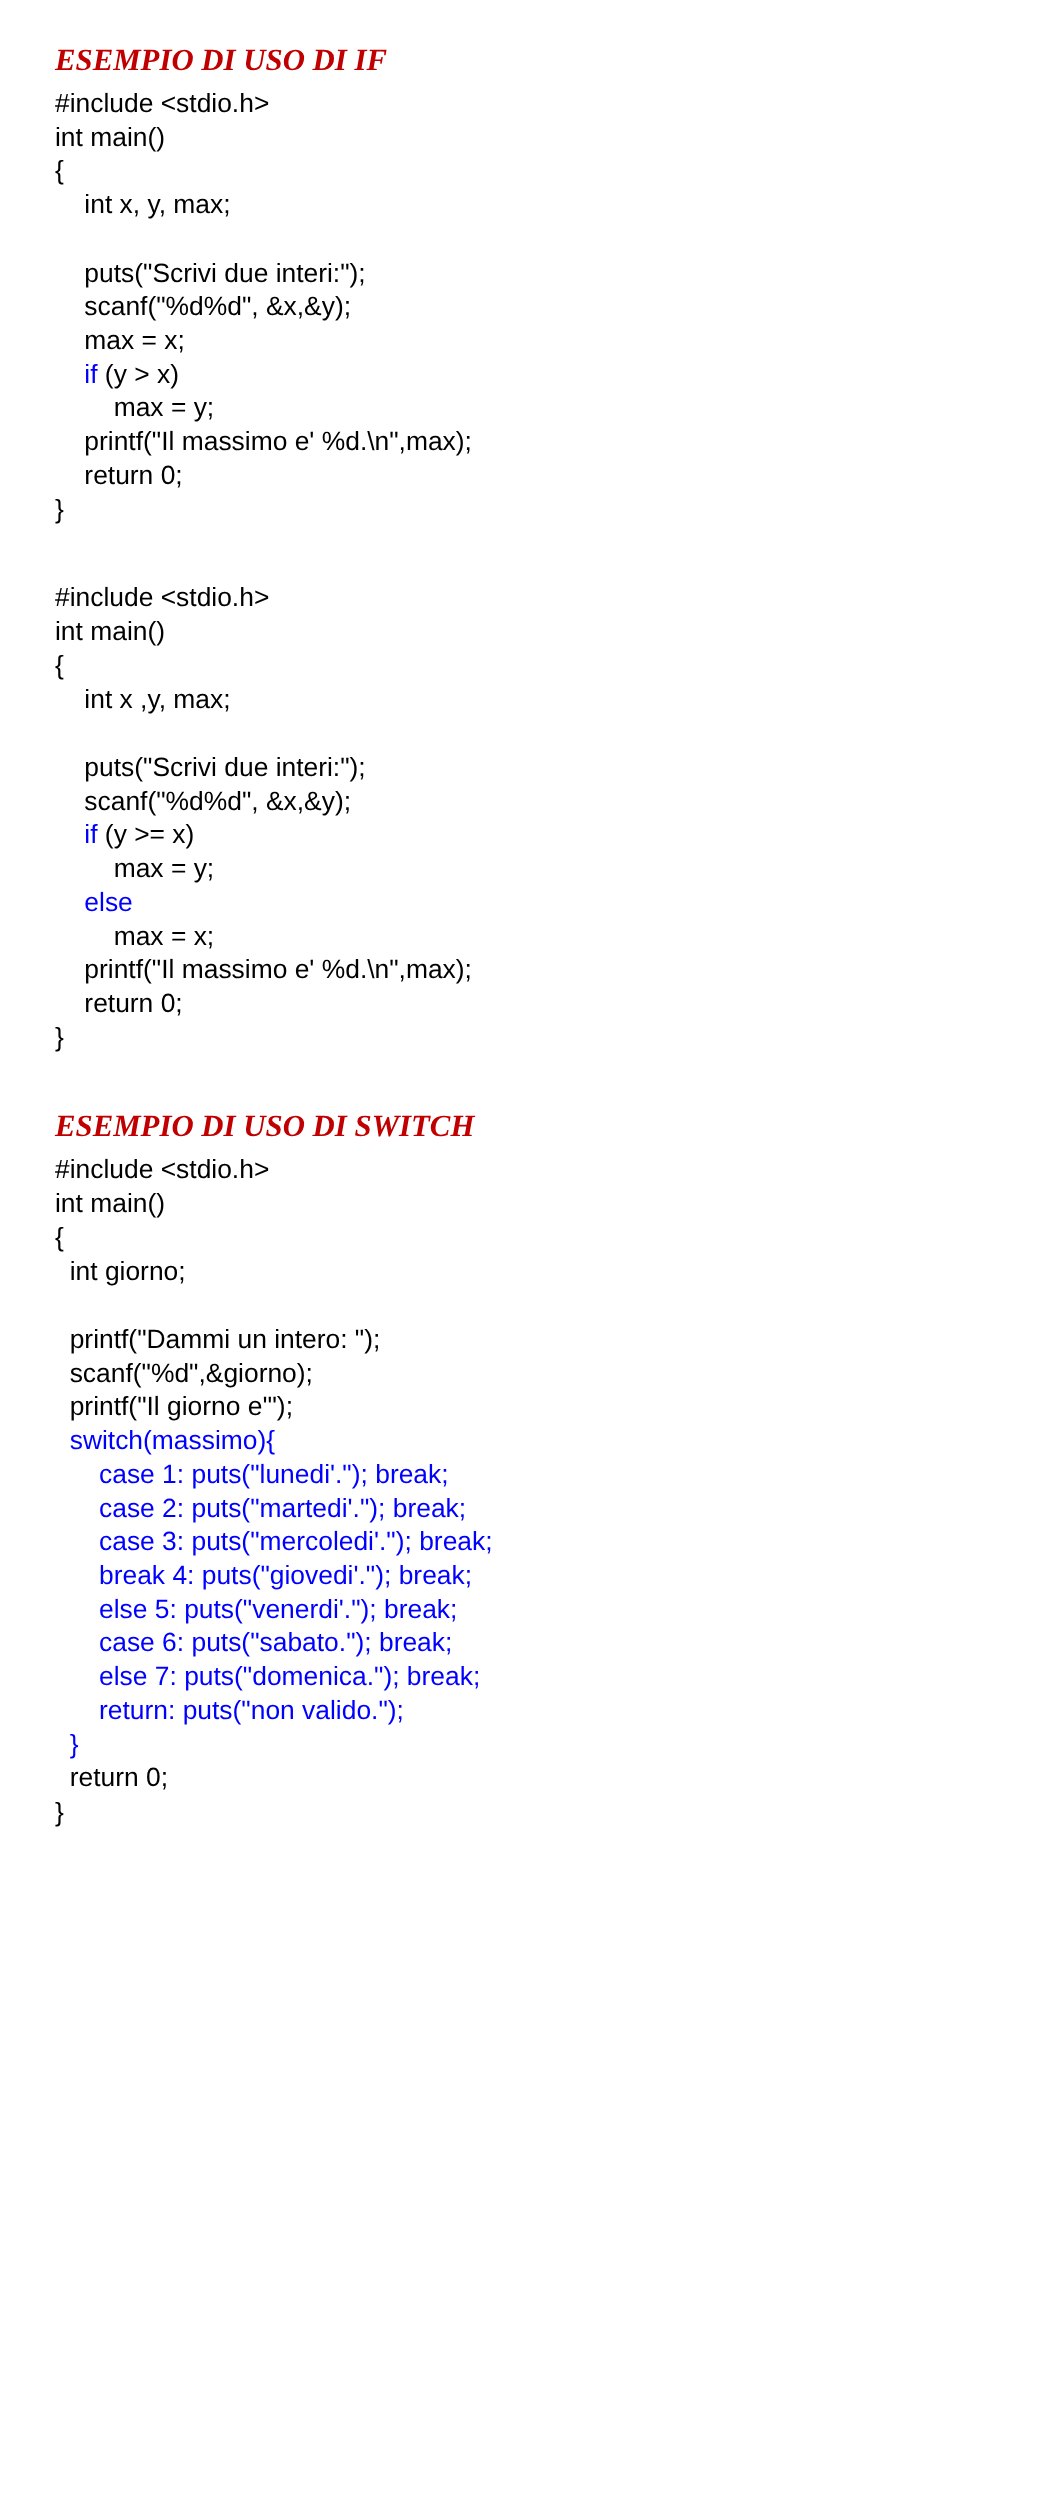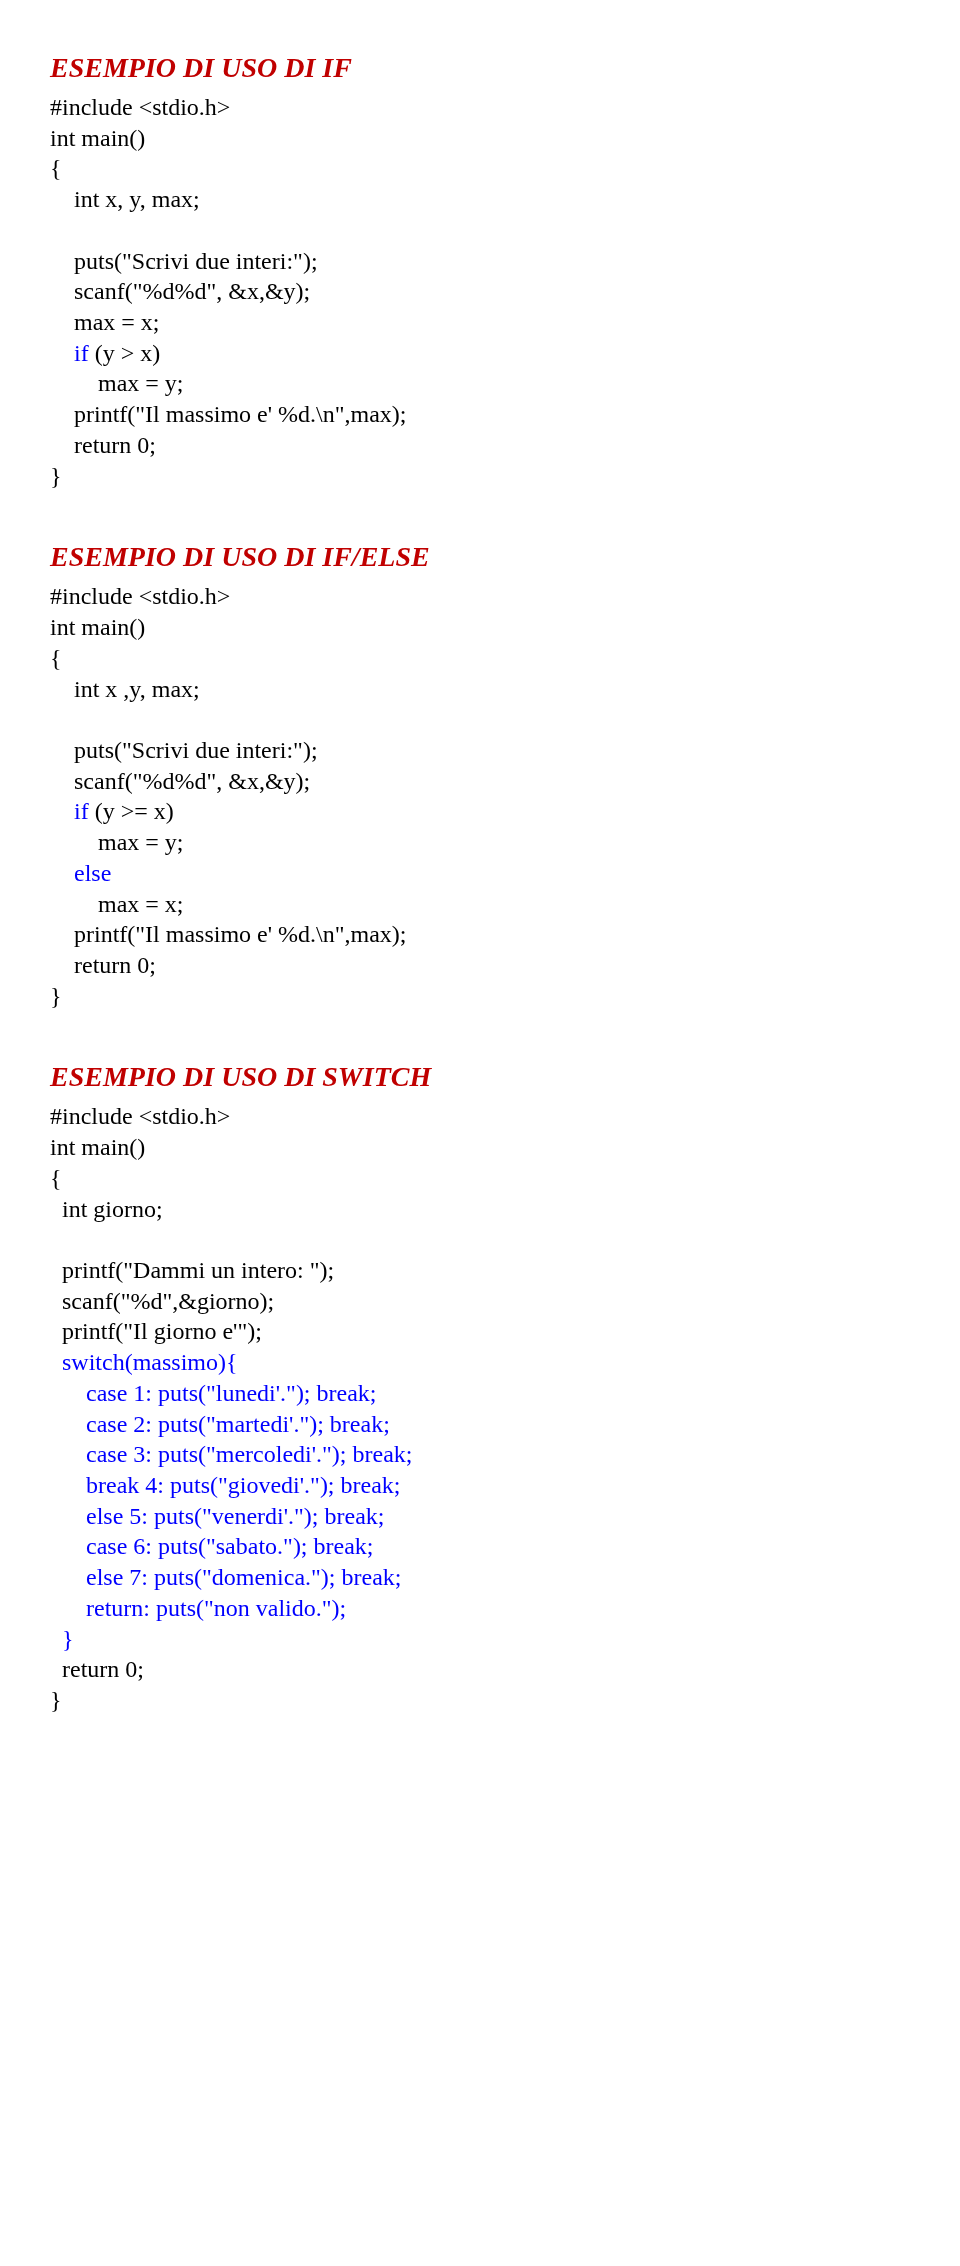--- a/index.html
+++ b/index.html
@@ -9,25 +9,25 @@
     font-family: Georgia, 'Times New Roman', serif;
     width: 960px;
     box-sizing: border-box;
   }
   .heading {
     font-family: Georgia, 'Times New Roman', serif;
     font-weight: bold;
     font-style: italic;
     color: #c00000;
     font-size: 28px;
-    margin: 12px 0 8px 0;
+    margin: 0 0 8px 0;
   }
   pre {
     margin: 0;
-    font-family: Liberation Serif, serif;
+    font-family: Liberation Sans, sans-serif;
     font-size: 24px;
     line-height: 1.28;
     white-space: pre;
   }
   .kw { color: #0000ff; }
   .blk { color: #000000; }
   .section { margin-bottom: 50px; }
 </style>
 </head>
 <body>
@@ -44,21 +44,20 @@
 <span class="blk">    scanf("%d%d", &amp;x,&amp;y);</span>
 <span class="blk">    max = x;</span>
 <span class="blk">    </span><span class="kw">if</span><span class="blk"> (y &gt; x)</span>
 <span class="blk">        max = y;</span>
 <span class="blk">    printf("Il massimo e' %d.\n",max);</span>
 <span class="blk">    return 0;</span>
 <span class="blk">}</span>
 </pre>
     </div>
     <div class="section">
-      <div class="heading">ESEMPIO DI USO DI IF/ELSE</div>
       <pre><span class="blk">#include &lt;stdio.h&gt;</span>
 <span class="blk">int main()</span>
 <span class="blk">{</span>
 <span class="blk">    int x ,y, max;</span>
 <span class="blk"></span>
 <span class="blk">    puts("Scrivi due interi:");</span>
 <span class="blk">    scanf("%d%d", &amp;x,&amp;y);</span>
 <span class="blk">    </span><span class="kw">if</span><span class="blk"> (y &gt;= x)</span>
 <span class="blk">        max = y;</span>
 <span class="blk">    </span><span class="kw">else</span>

